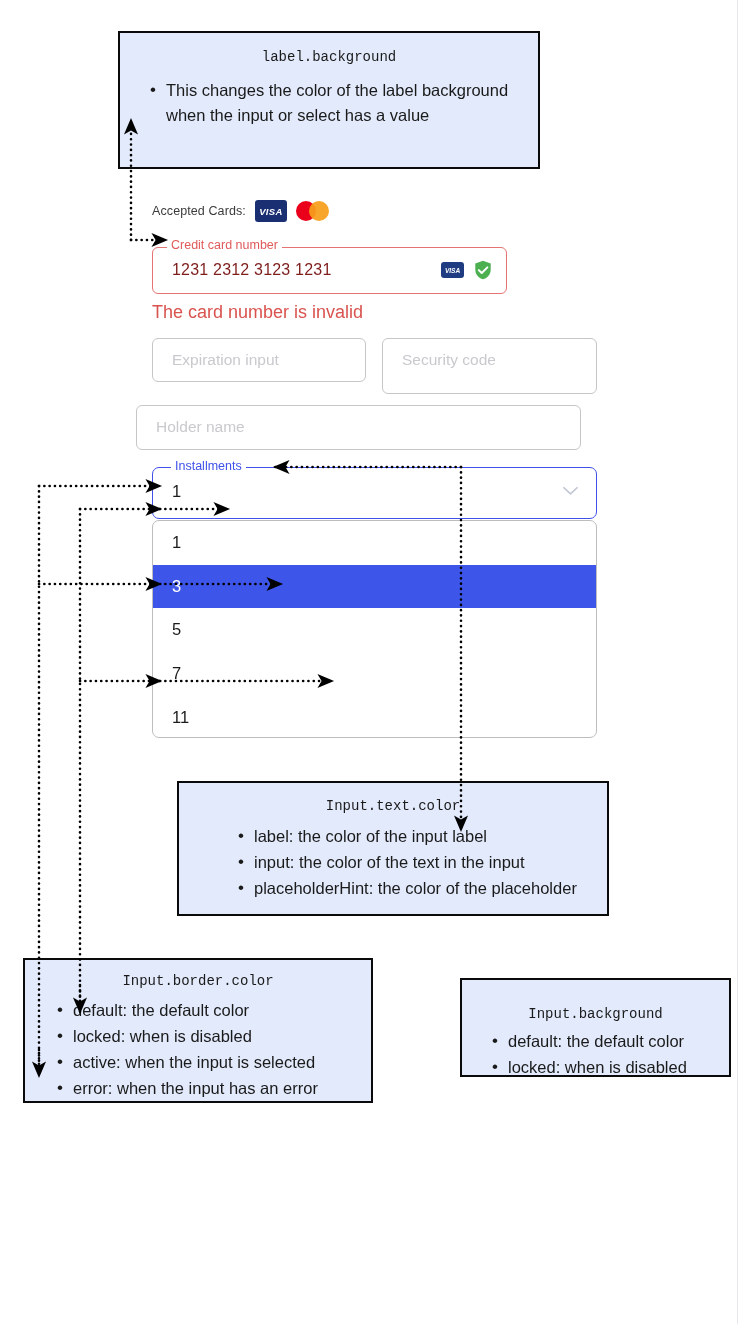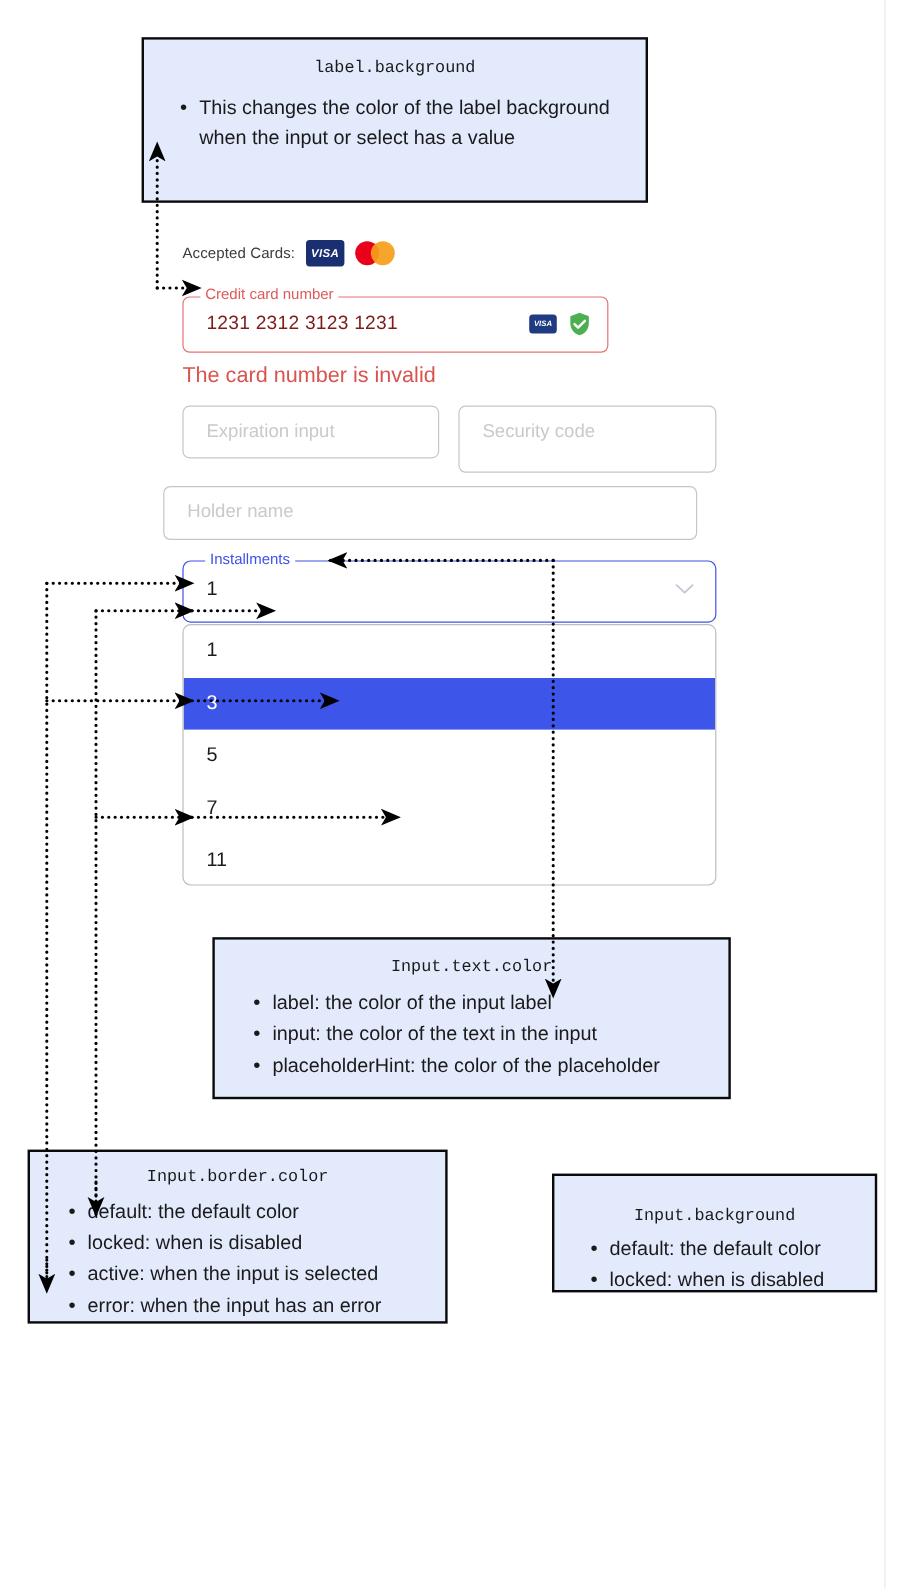--- a/index.html
+++ b/index.html
@@ -51,21 +51,21 @@
     color:#1a1a1a;
   }
 
   #cal-label-bg   { left:118px; top:31px;  width:422px; height:138px; }
   #cal-label-bg .c-title { margin:16px 0 12px; }
   #cal-label-bg ul { padding:0 18px 0 26px; }
   #cal-label-bg li { line-height:1.52; }
 
   #cal-text-color { left:177px; top:781px; width:432px; height:135px; }
   #cal-text-color .c-title { margin:15px 0 10px; }
-  #cal-text-color ul { padding:0 10px 0 28px; }
+  #cal-text-color ul { padding:0 10px 0 28px;margin-left:27px; }
 
   #cal-border-color { left:23px; top:958px; width:350px; height:145px; }
   #cal-border-color .c-title { margin:13px 0 9px; }
   #cal-border-color ul { padding:0 6px 0 28px; }
 
   #cal-background { left:460px; top:978px; width:271px; height:99px; }
   #cal-background .c-title { margin:26px 0 7px; }
   #cal-background ul { padding:0 6px 0 26px; }
 
   

